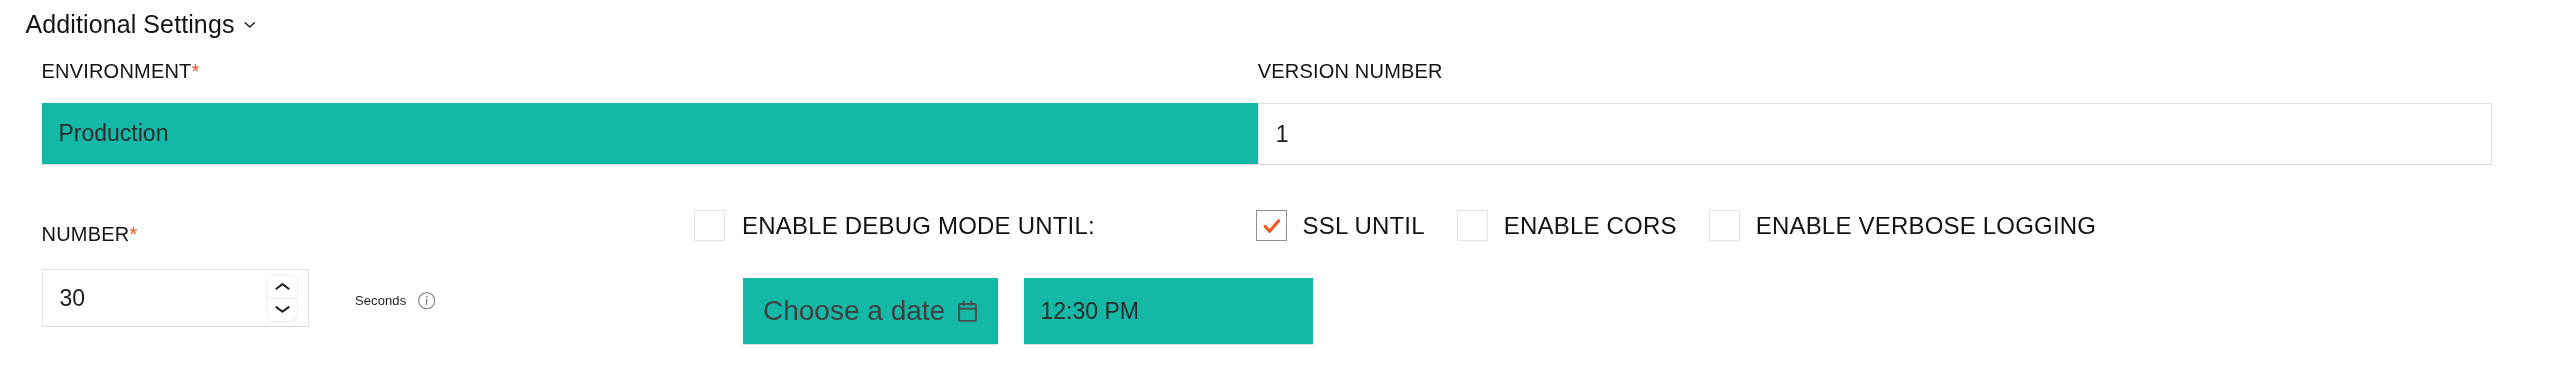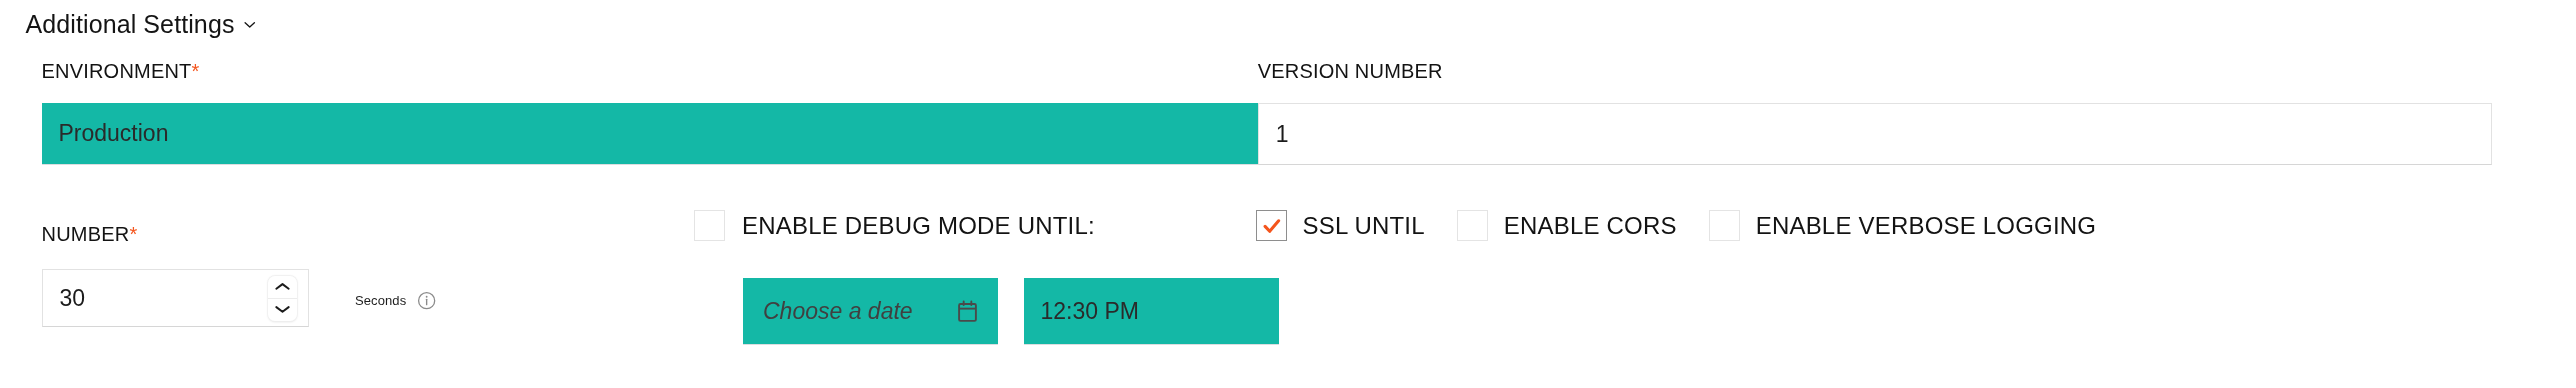--- a/index.html
+++ b/index.html
@@ -186,28 +186,27 @@
     display: flex;
     gap: 25.5px;
   }
   .date-field {
     width: 255px;
     height: 67px;
     justify-content: space-between;
     padding: 0 20px;
   }
   .date-placeholder {
-    font-style: italic;
     color: #404040;
-    font-size: 23px;
+    font-size: 28px;
   }
   .cal-icon { width: 21px; height: 23px; flex: 0 0 auto; }
   .cal-icon svg { display: block; }
   .time-field {
-    width: 255px;
+    width: 289px;
     height: 67px;
     justify-content: flex-start;
   }
 
   
   .checkbox {
     width: 31px;
     height: 31px;
     box-sizing: border-box;
     background: #ffffff;

